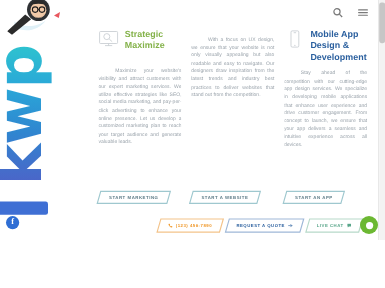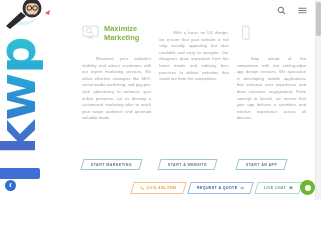--- a/index.html
+++ b/index.html
@@ -304,21 +304,21 @@
     <div class="card">
       <div class="card-head">
         <span class="card-icon">
           <svg viewBox="0 0 34 30" fill="none" stroke="#9aa3ab" stroke-width="1.4">
             <rect x="2" y="2.5" width="30" height="20" rx="1.5"></rect>
             <path d="M11 26 H23 M17 22.5 V26"></path>
             <circle cx="14" cy="11" r="5"></circle>
             <path d="M18 15 L23 19.5"></path>
           </svg>
         </span>
-        <div class="card-title t-green">Maximize Marketing</div>
+        <div class="card-title t-green">Strategic Maximize</div>
       </div>
       <div class="card-body">
         <p>Maximize your website's visibility and attract customers with our expert marketing services. We utilize effective strategies like SEO, social media marketing, and pay-per-click advertising to enhance your online presence. Let us develop a customized marketing plan to reach your target audience and generate valuable leads.</p>
       </div>
       <div class="card-cta">
         <span>START MARKETING</span>
       </div>
     </div>
 
     <div class="card">
@@ -332,20 +332,21 @@
 
     <div class="card">
       <div class="card-head">
         <span class="card-icon">
           <svg viewBox="0 0 34 30" fill="none" stroke="#9aa3ab" stroke-width="1.4">
             <rect x="11" y="1.5" width="13" height="27" rx="2"></rect>
             <path d="M15.5 4.5 H19.5"></path>
             <circle cx="17.5" cy="25.5" r="1.1" fill="#9aa3ab" stroke="none"></circle>
           </svg>
         </span>
+        <div class="card-title t-blue">Mobile App Design &amp; Development</div>
       </div>
       <div class="card-body">
         <p>Stay ahead of the competition with our cutting-edge app design services. We specialize in developing mobile applications that enhance user experience and drive customer engagement. From concept to launch, we ensure that your app delivers a seamless and intuitive experience across all devices.</p>
       </div>
       <div class="card-cta">
         <span>START AN APP</span>
       </div>
     </div>
 
   </div>

